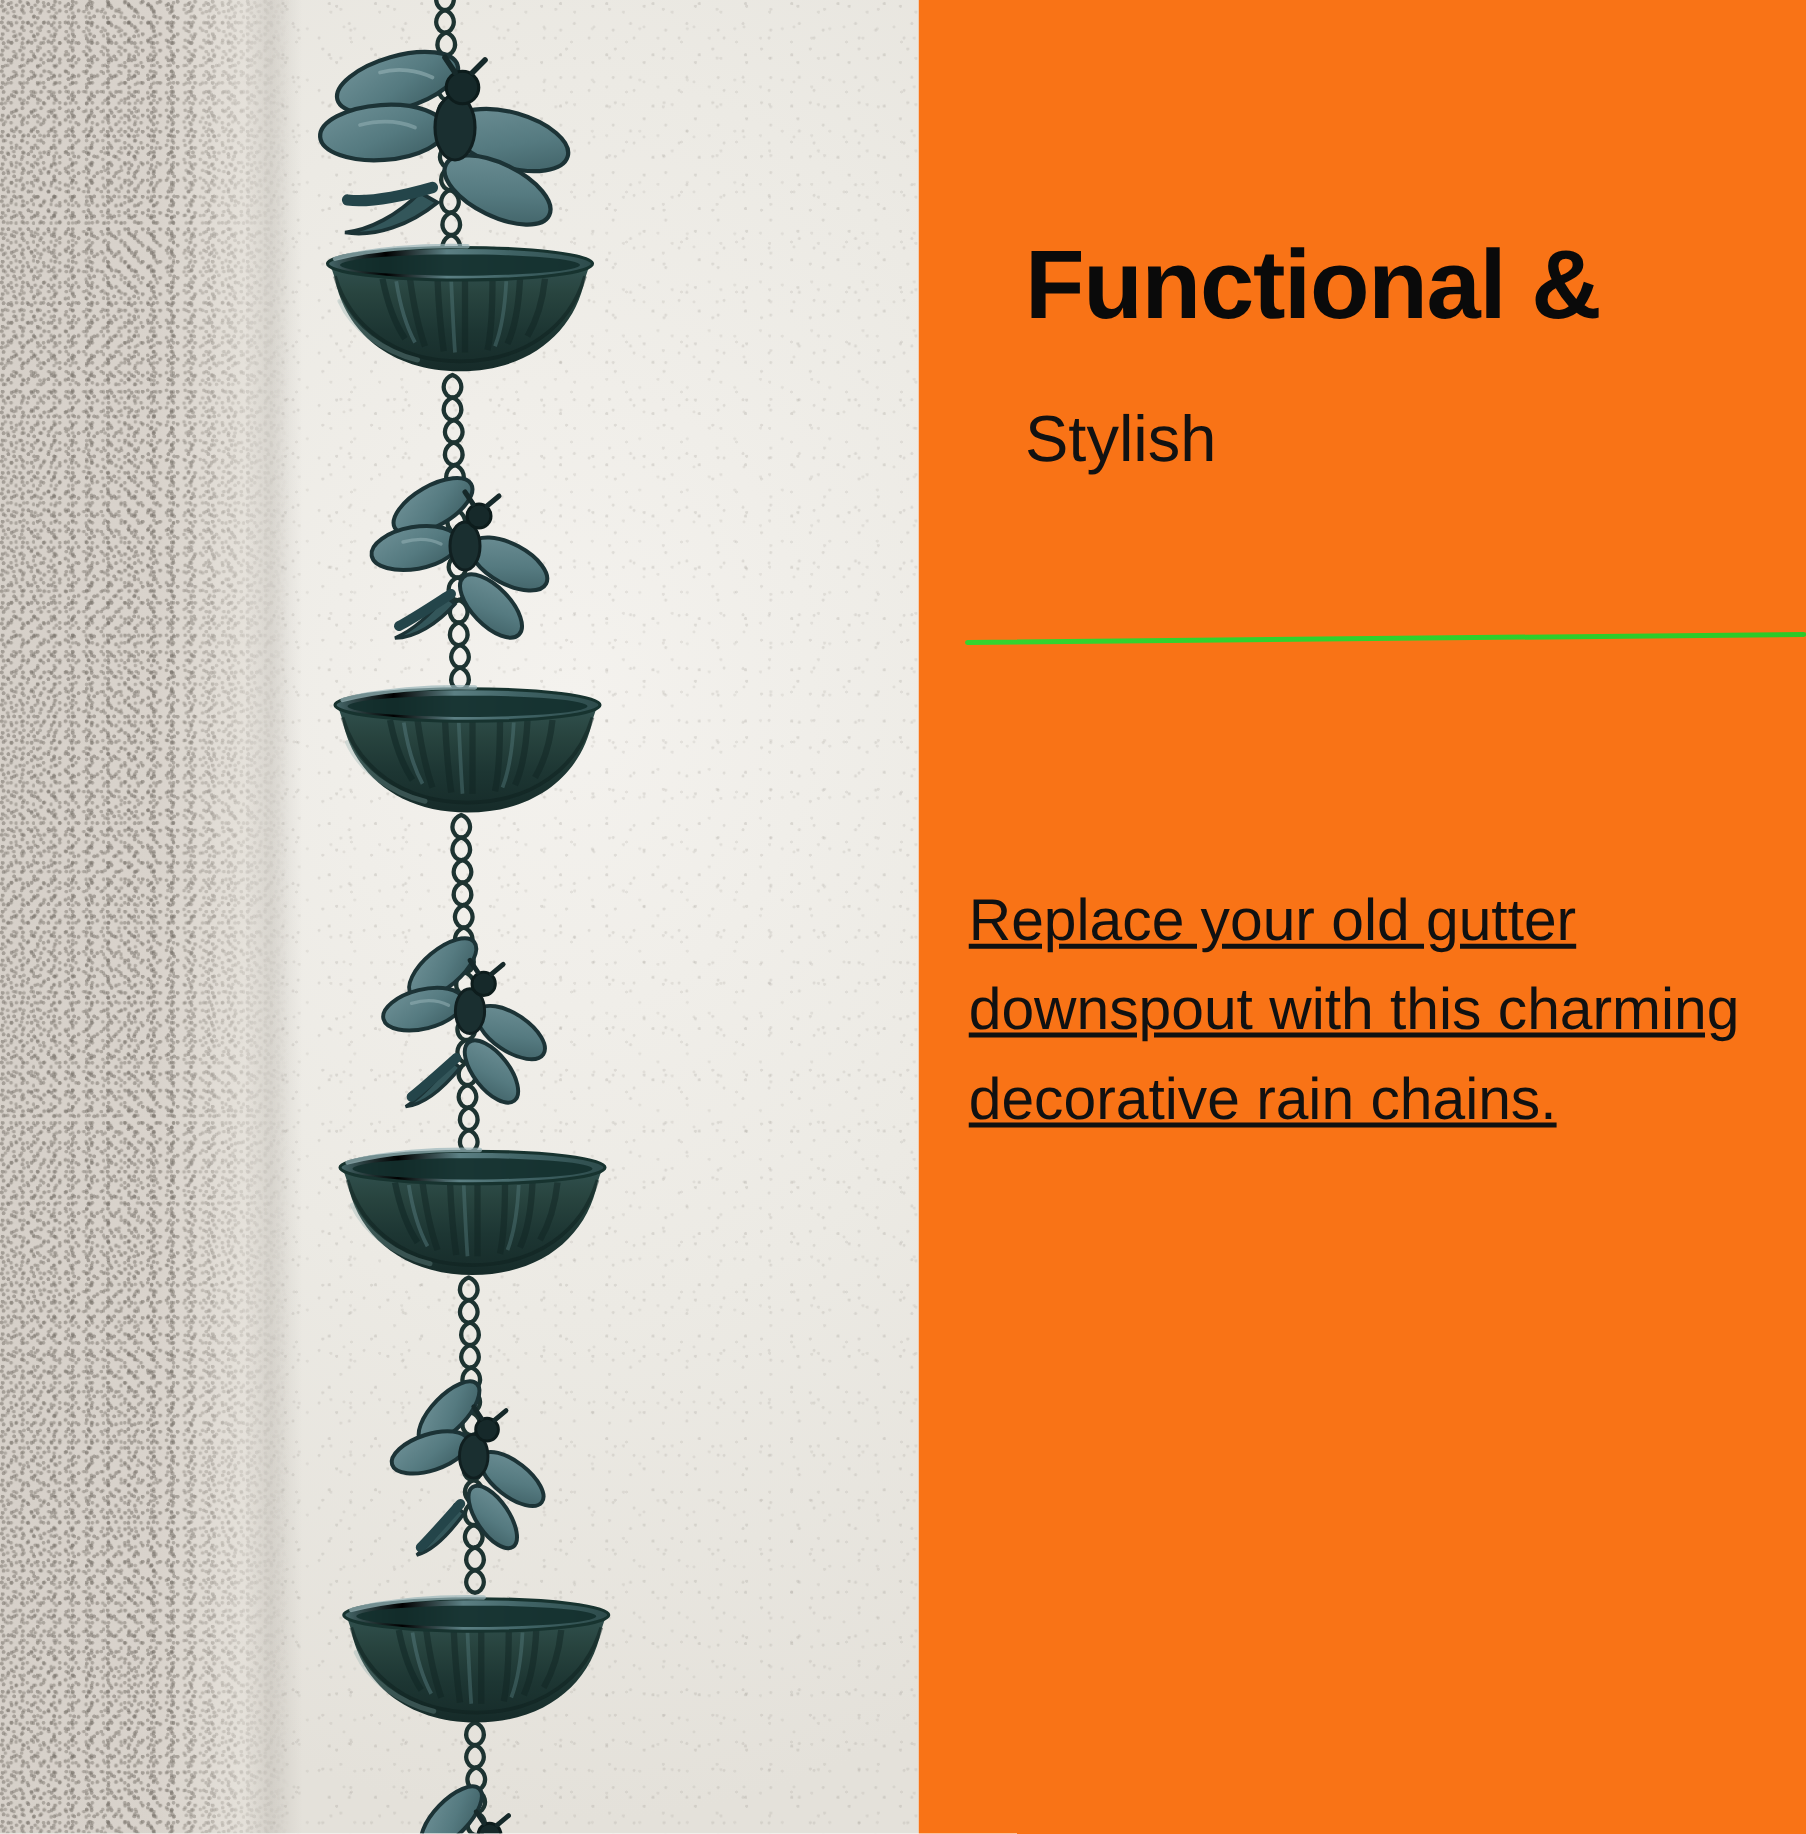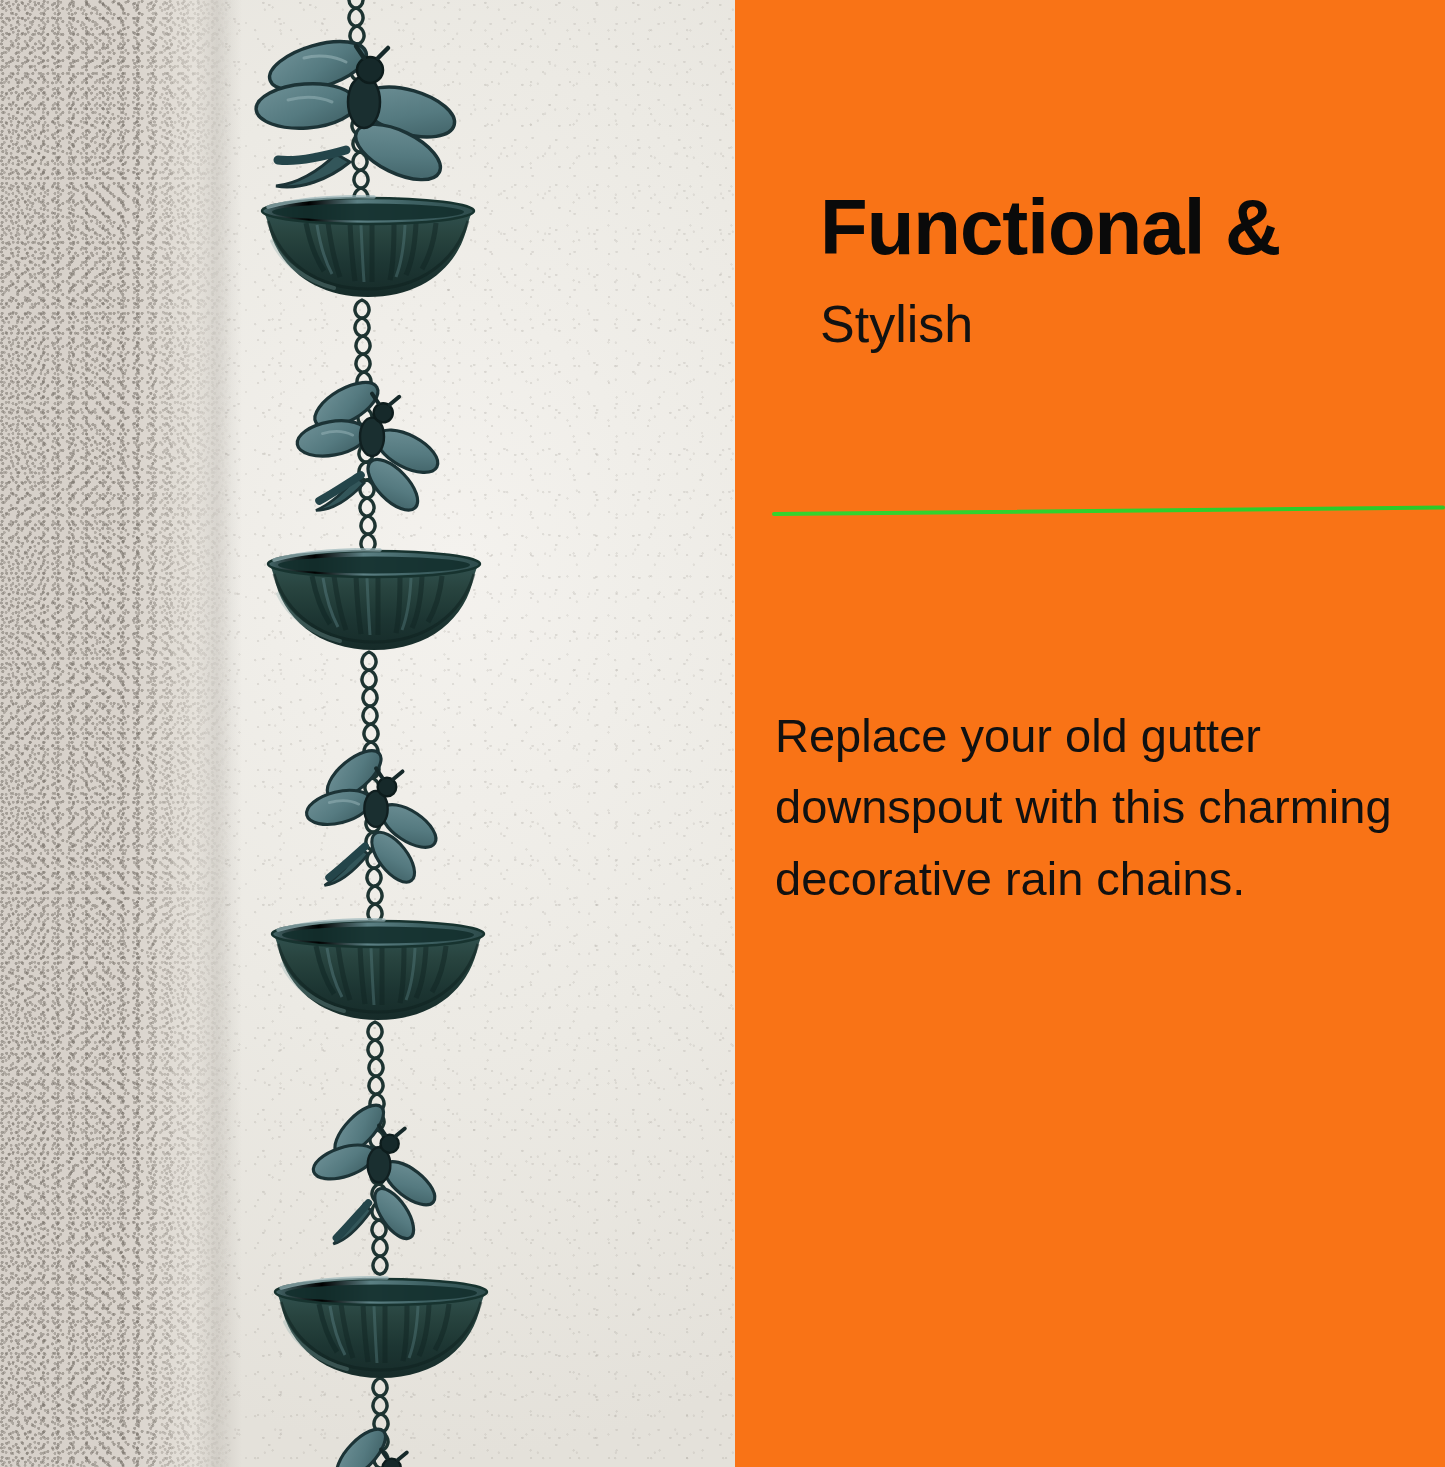--- a/index.html
+++ b/index.html
@@ -115,40 +115,41 @@
     color:#0a0a0a;
     line-height:1.0;
     margin:0;
     white-space:nowrap;
   }
   .heading-line2{
     font-size:52px;
     font-weight:400;
     color:#121212;
     line-height:1.0;
-    margin:32px 0 0 0;
+    margin:60px 0 0 0;
   }
   .divider{
     position:absolute;
     left:37px; top:512px;
     width:673px; height:4px;
     background:linear-gradient(to right,#35d42e,#2fd12d 50%,#2bc928);
     transform:rotate(-0.55deg);
     transform-origin:left center;
     border-radius:2px;
   }
   .body-copy{
     position:absolute;
     left:40px; top:700px;
     width:660px;
     font-size:47px;
     font-weight:400;
     color:#111111;
     line-height:1.52;
     margin:0;
+    text-decoration:underline;
   }
 </style>
 </head>
 <body>
 
 <div id="page">
 
   <div id="photo">
     <div class="wall-lit"></div>
     <div class="wall-stucco"></div>

